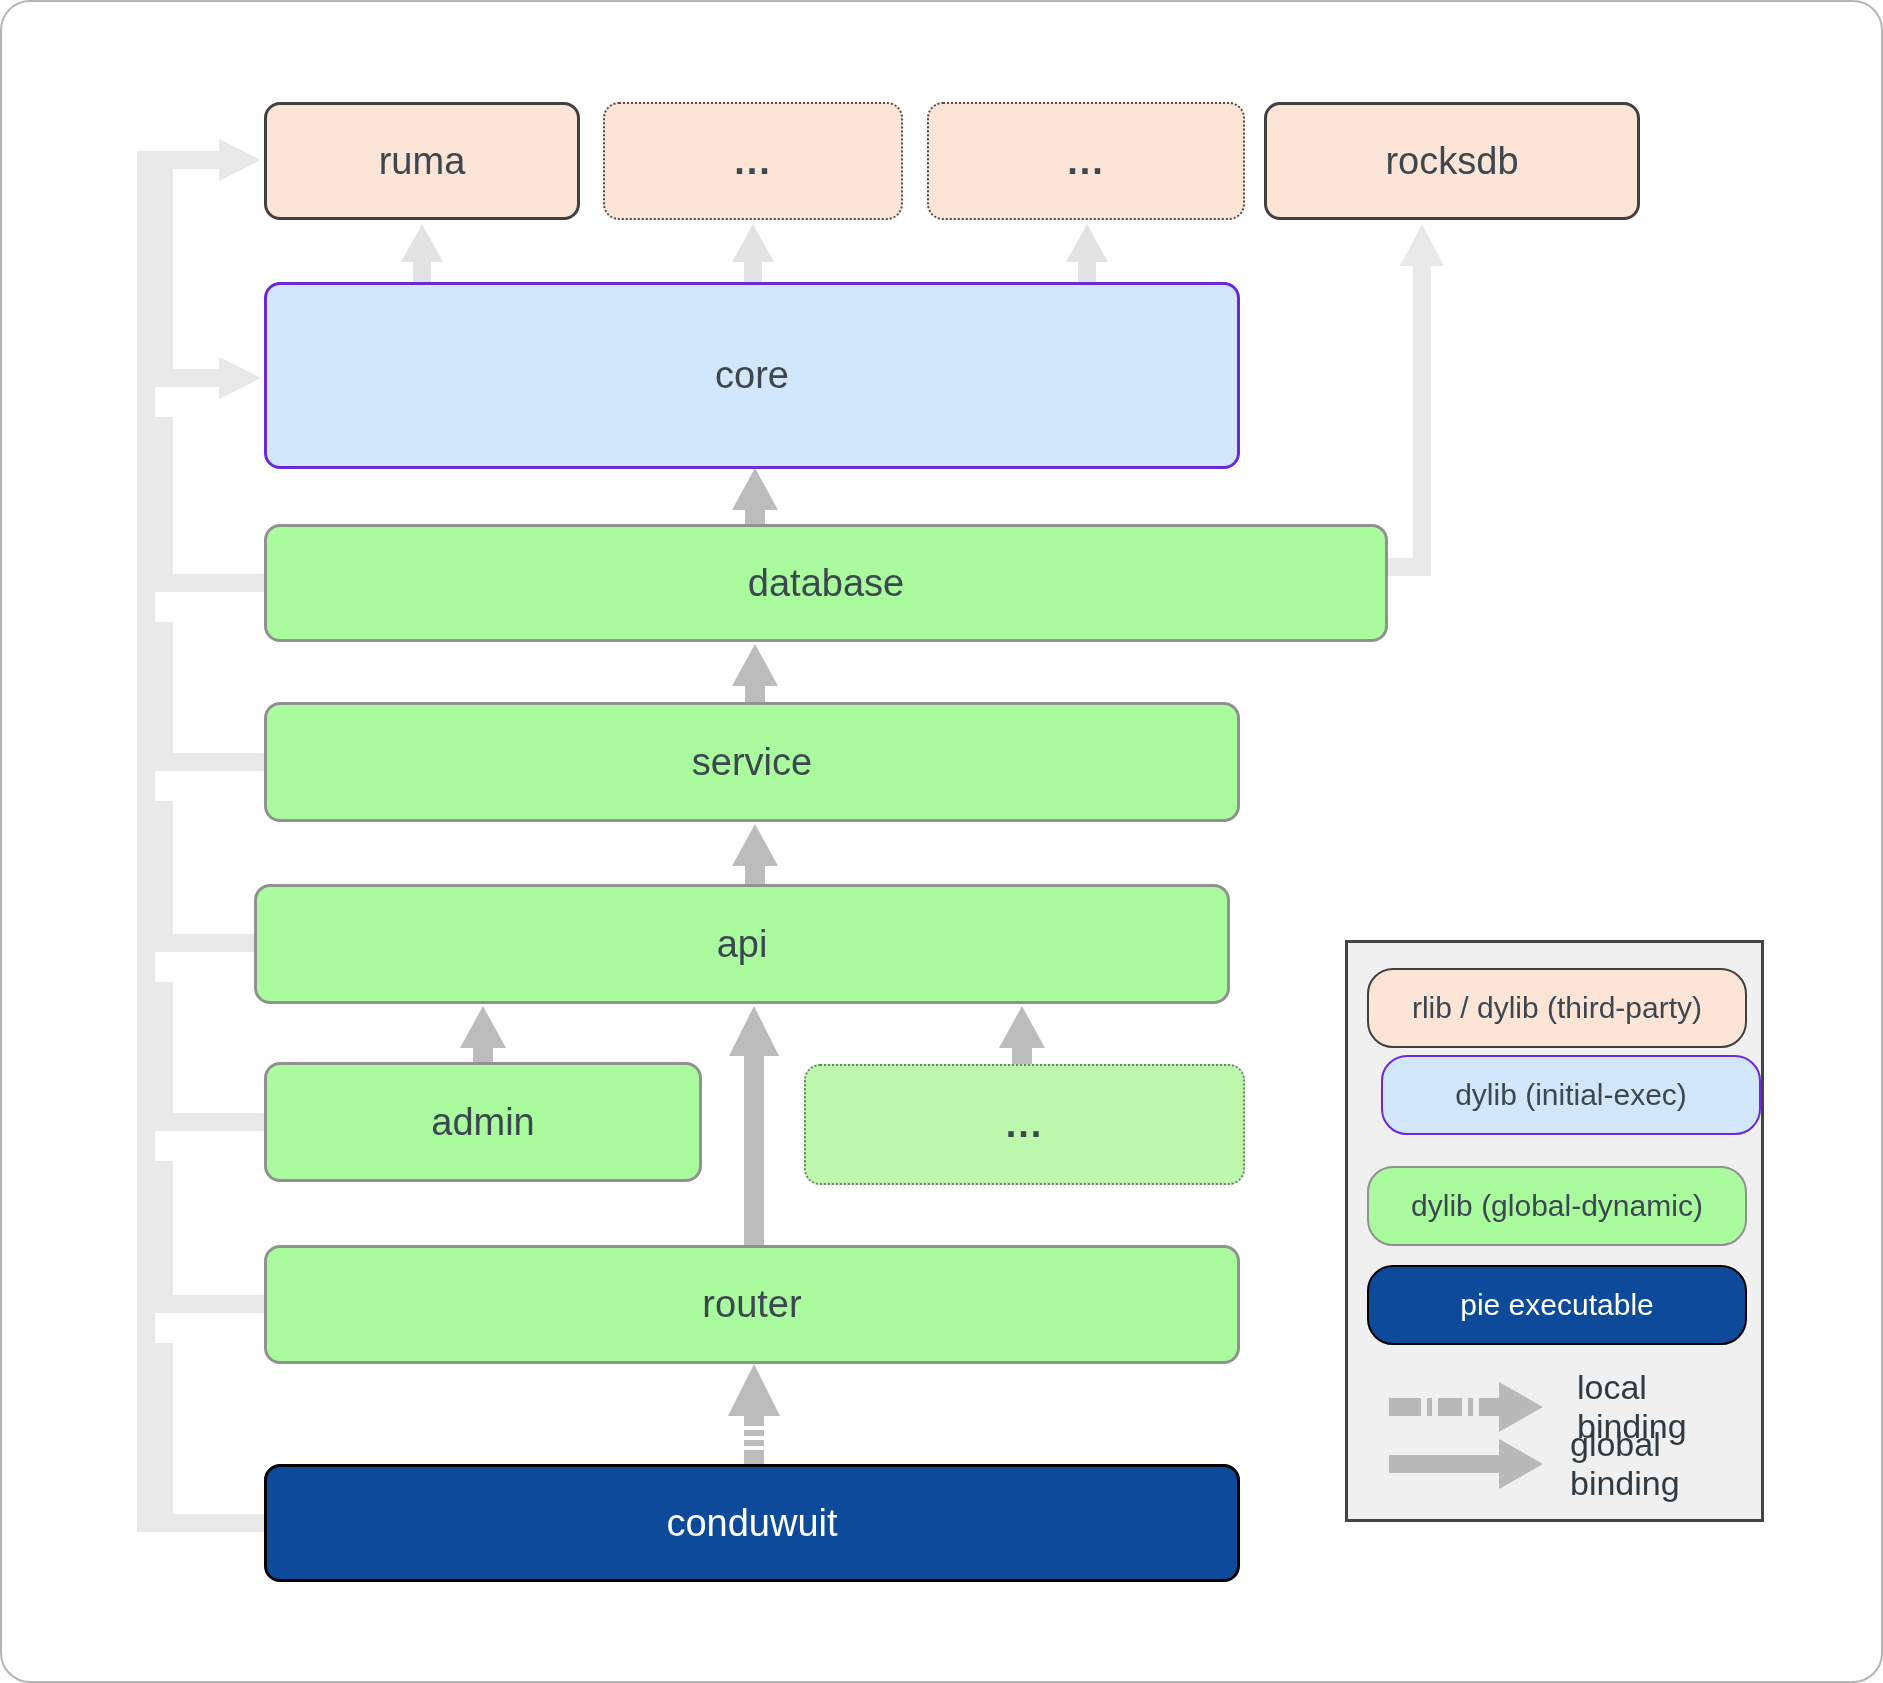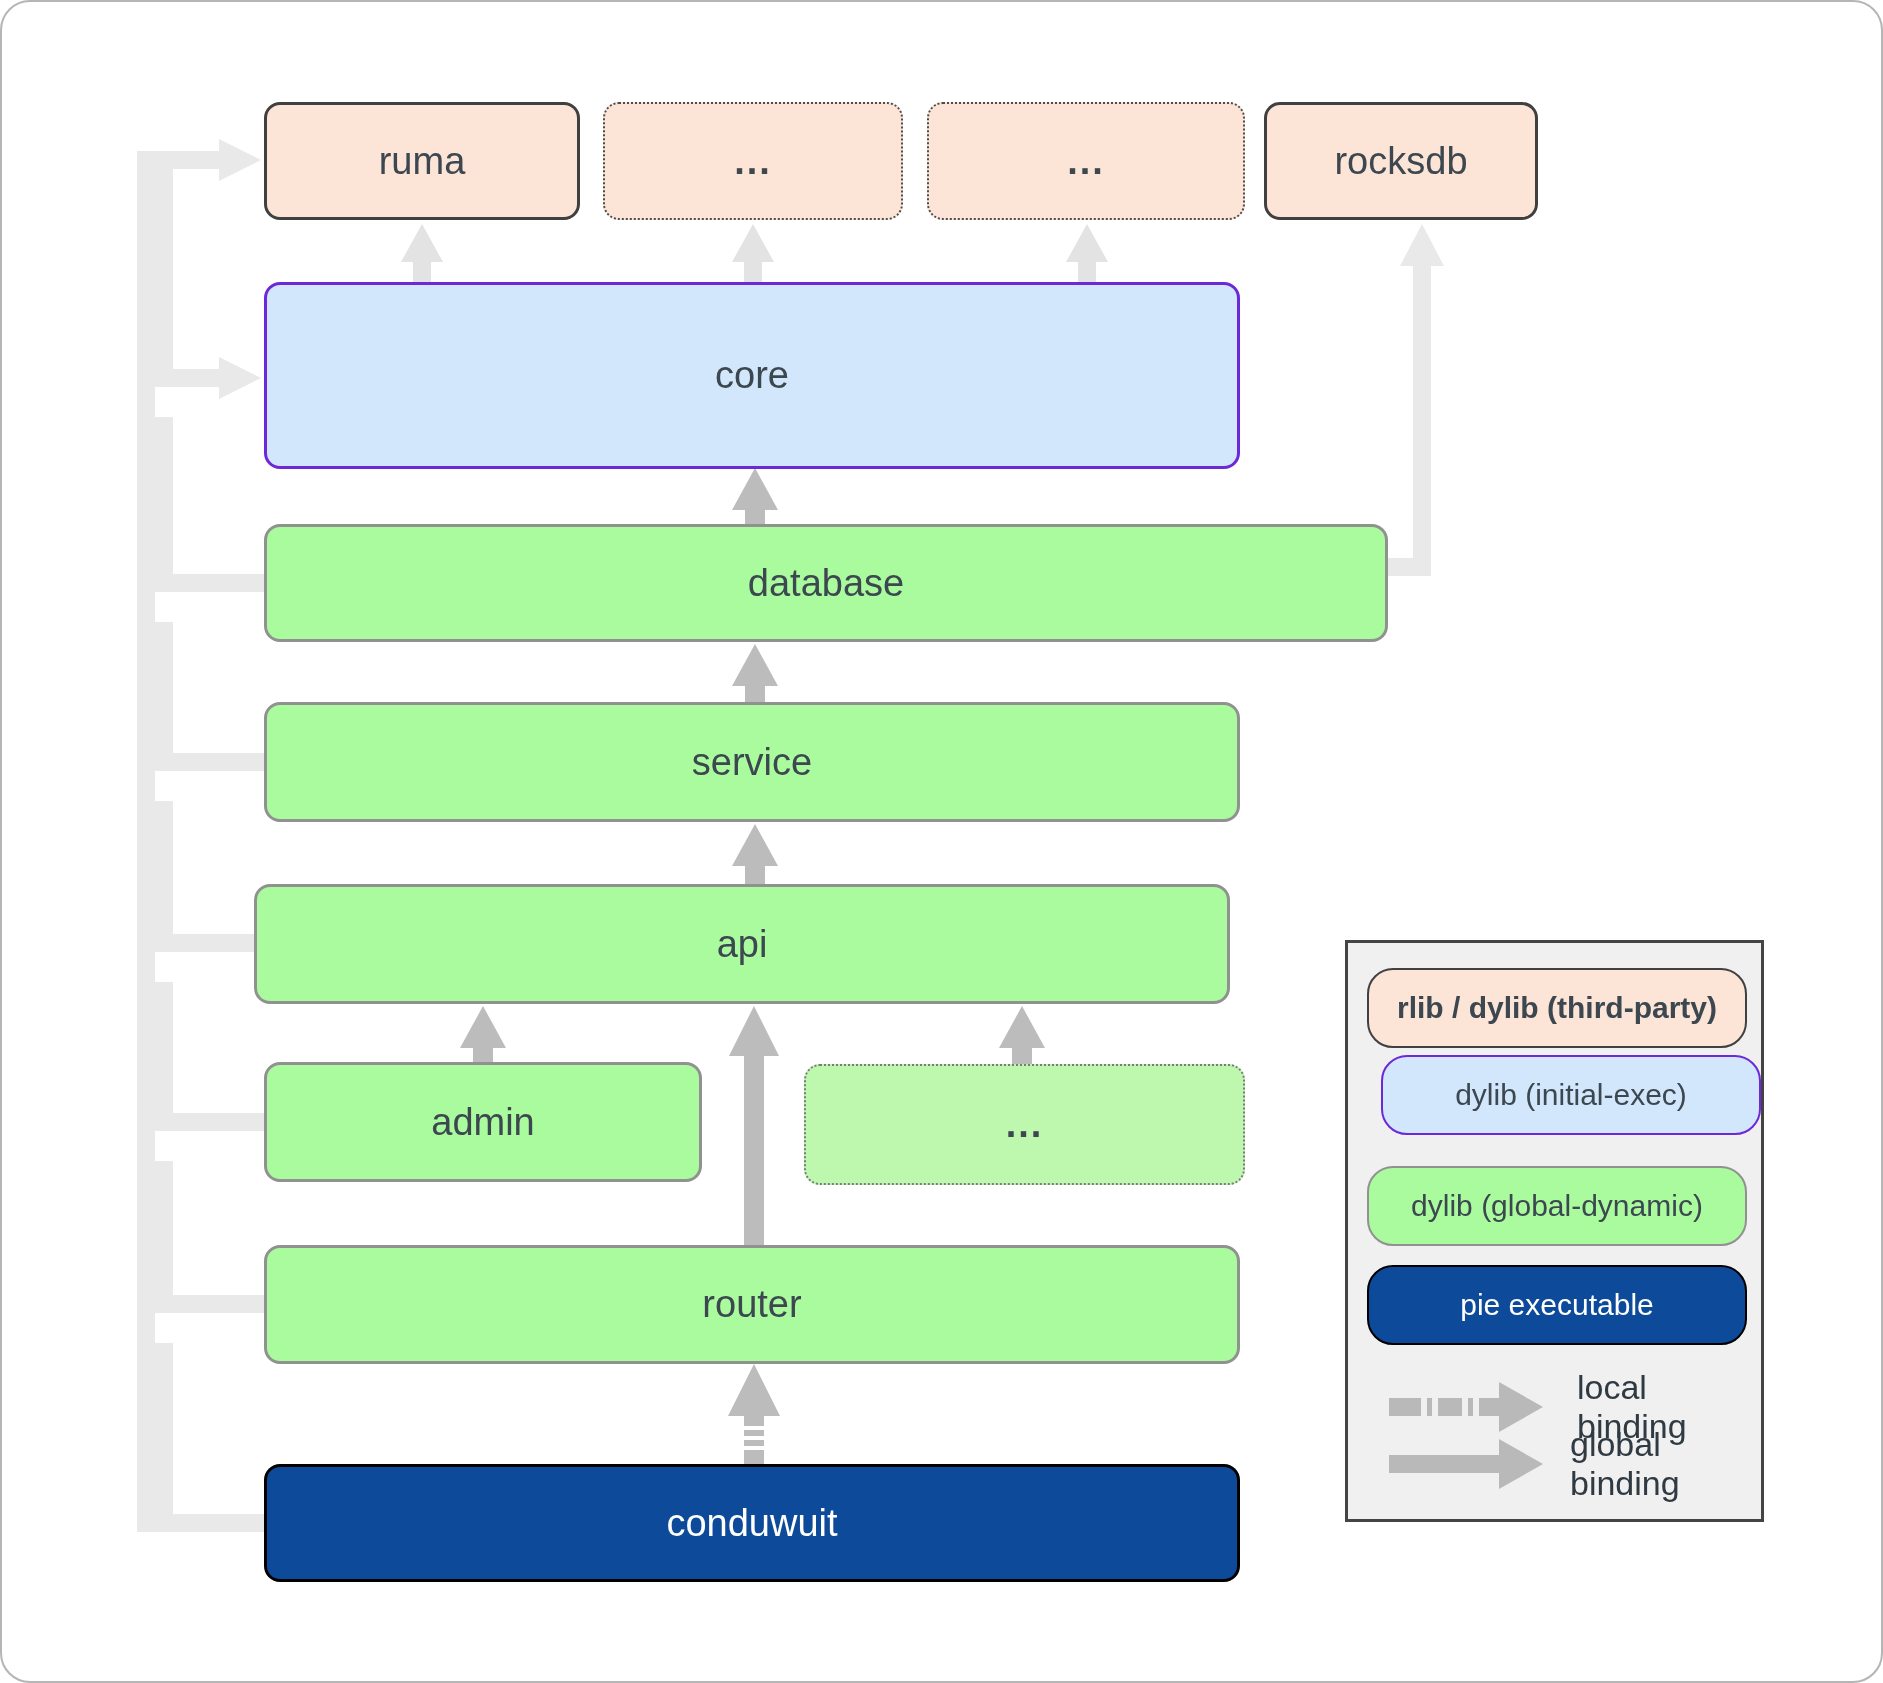--- a/index.html
+++ b/index.html
@@ -33,21 +33,21 @@
   .legend{
     position:absolute;left:1343px;top:938px;width:419px;height:582px;
     box-sizing:border-box;background:#f0f0f0;border:3px solid #444444;
   }
   .legend .key{
     position:absolute;left:19px;width:380px;height:80px;
     box-sizing:border-box;border-radius:26px;
     display:flex;align-items:center;justify-content:center;
     font-size:30px;color:#3c4750;
   }
-  .legend .key.peach{border-width:2px;font-weight:bold;}
+  .legend .key.peach{border-width:2px;}
   .legend .key.blue,.legend .key.green{border-width:2px;}
   .legend .key.navy{border-width:2px;color:#ffffff;align-items:center;}
   .legend .bind-arrow{position:absolute;}
   .legend .bind-label{
     position:absolute;height:62px;display:flex;align-items:center;
     font-size:34px;color:#2f3a42;
   }
 </style>
 </head>
 <body>
@@ -126,21 +126,21 @@
 
   <div class="node peach" style="left:262px;top:100px;width:316px;height:118px">
     <span>ruma</span>
   </div>
   <div class="node peach dotted" style="left:601px;top:100px;width:300px;height:118px">
     <span class="ellipsis-label">...</span>
   </div>
   <div class="node peach dotted" style="left:925px;top:100px;width:318px;height:118px">
     <span class="ellipsis-label">...</span>
   </div>
-  <div class="node peach" style="left:1262px;top:100px;width:274px;height:118px">
+  <div class="node peach" style="left:1262px;top:100px;width:376px;height:118px">
     <span>rocksdb</span>
   </div>
 
   <div class="node blue" style="left:262px;top:280px;width:976px;height:187px">
     <span>core</span>
   </div>
 
   <div class="node green" style="left:262px;top:522px;width:1124px;height:118px">
     <span>database</span>
   </div>

